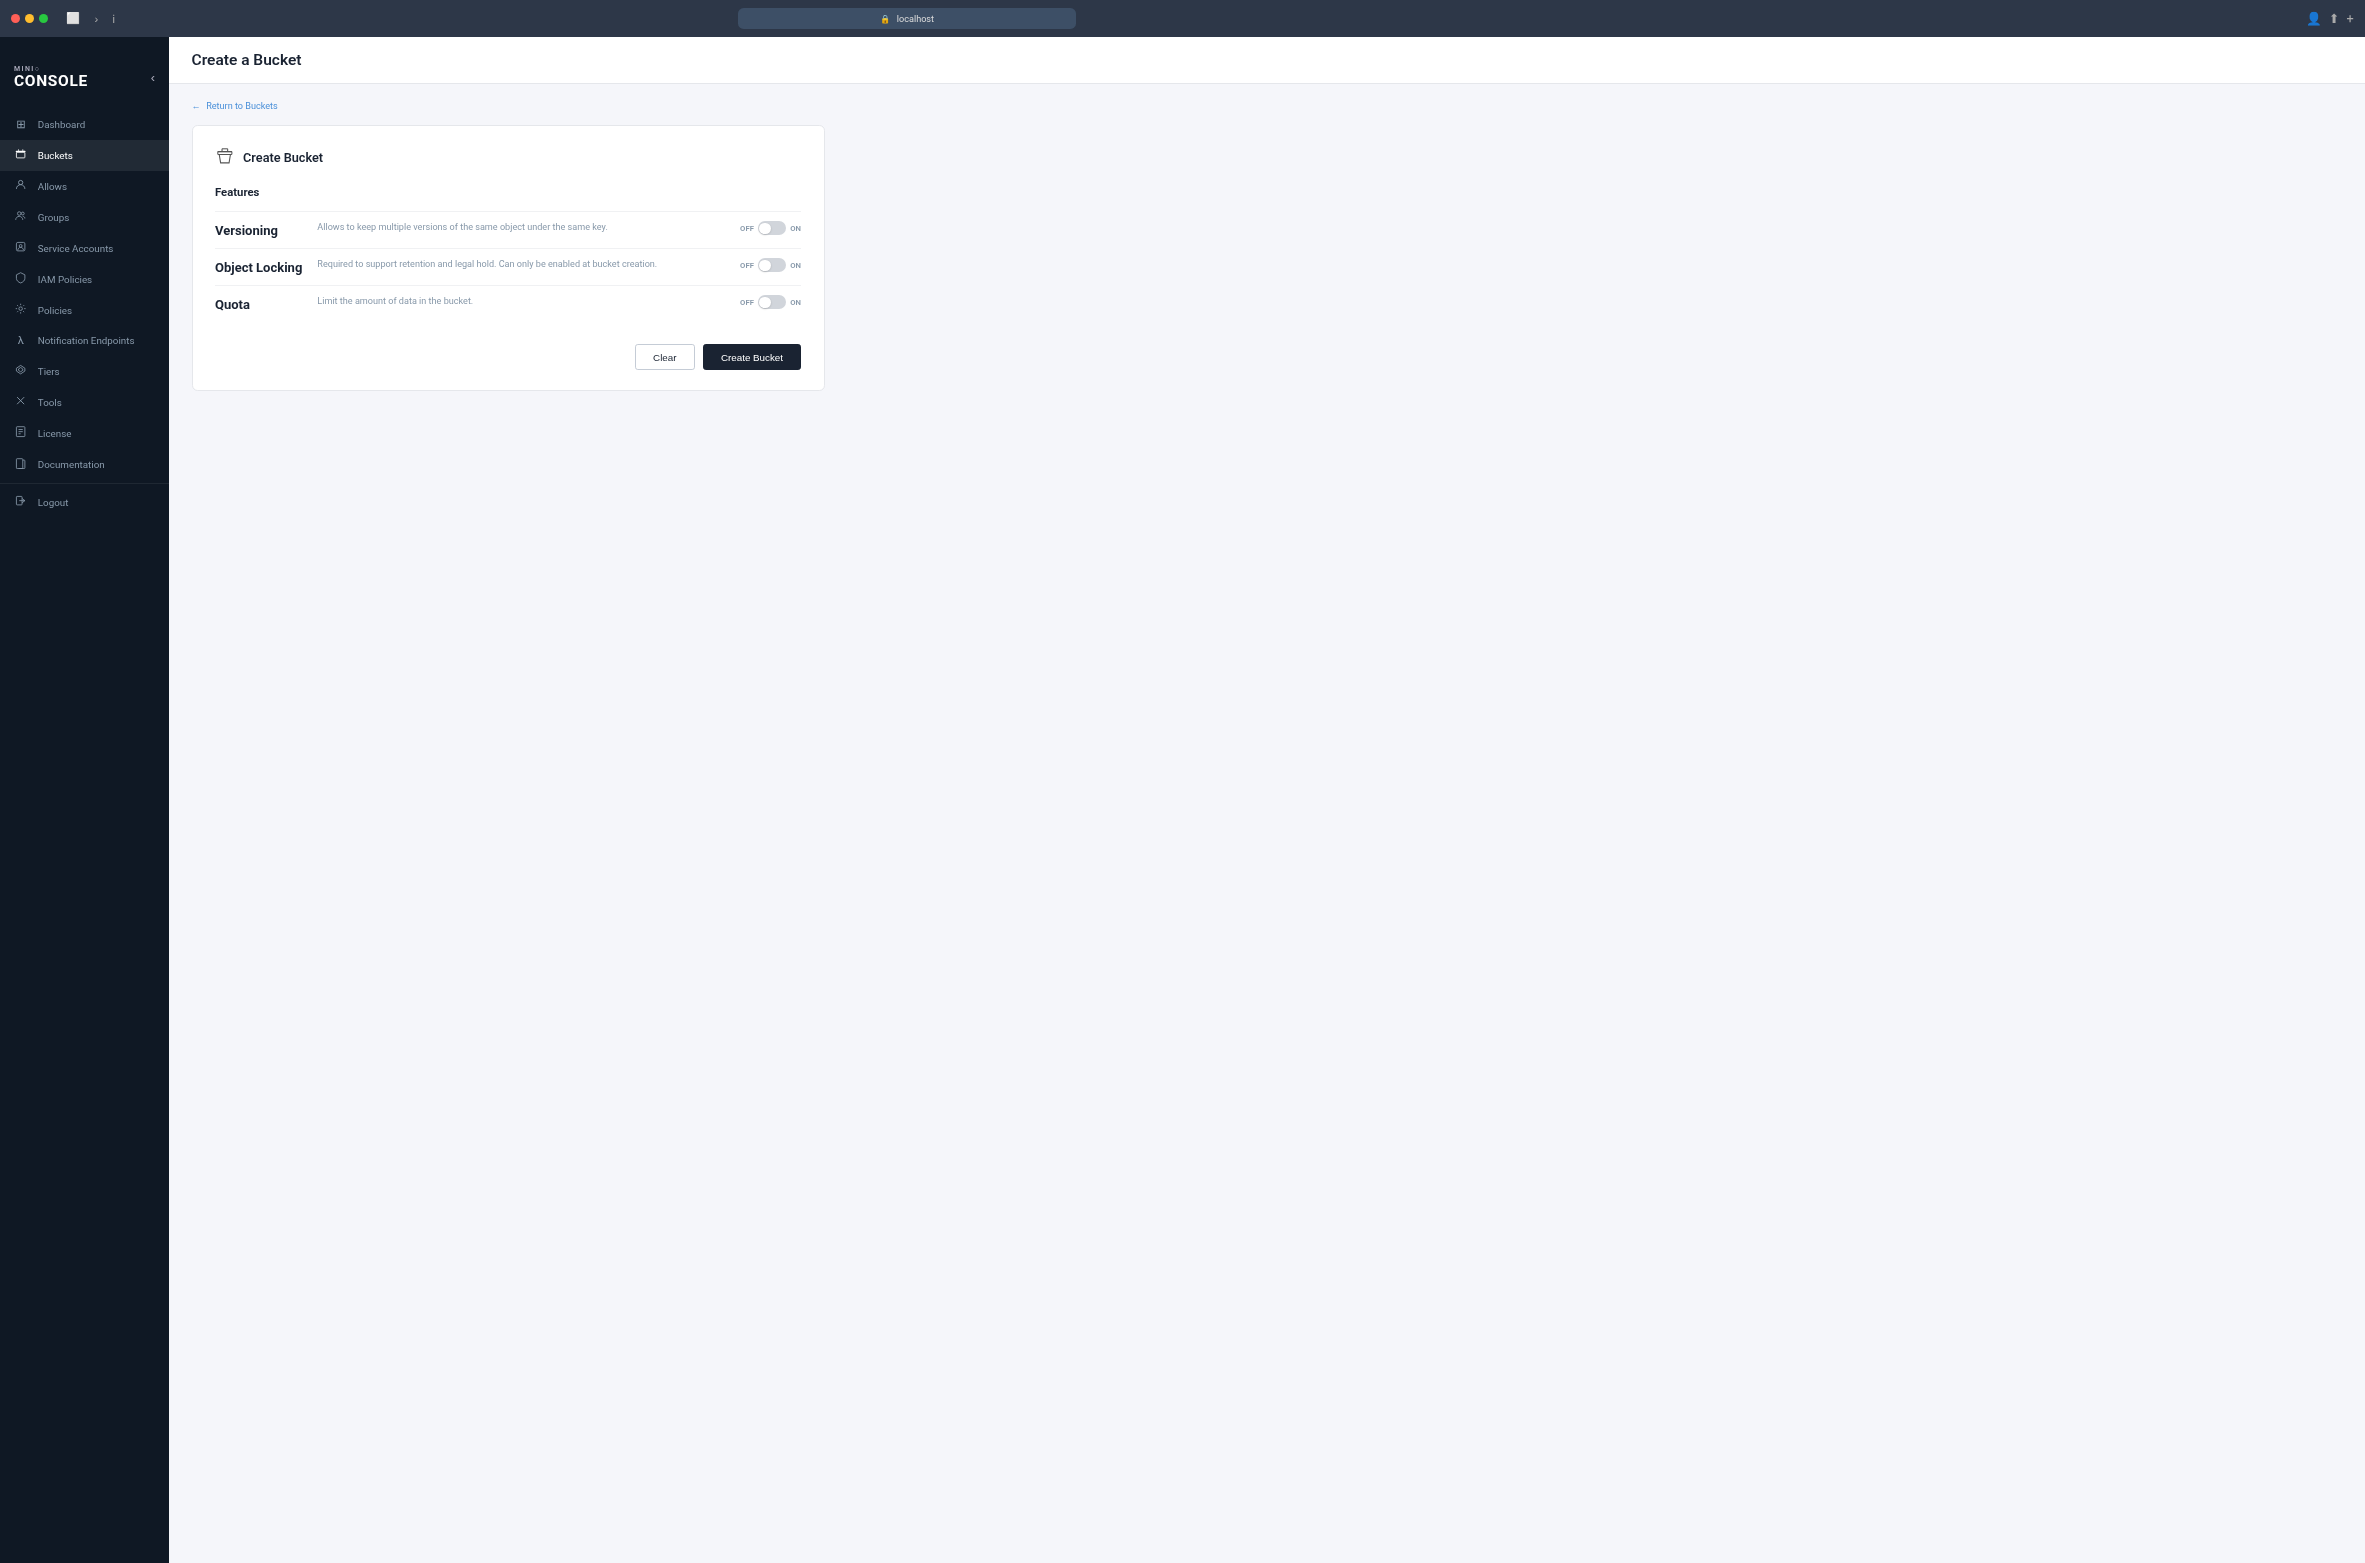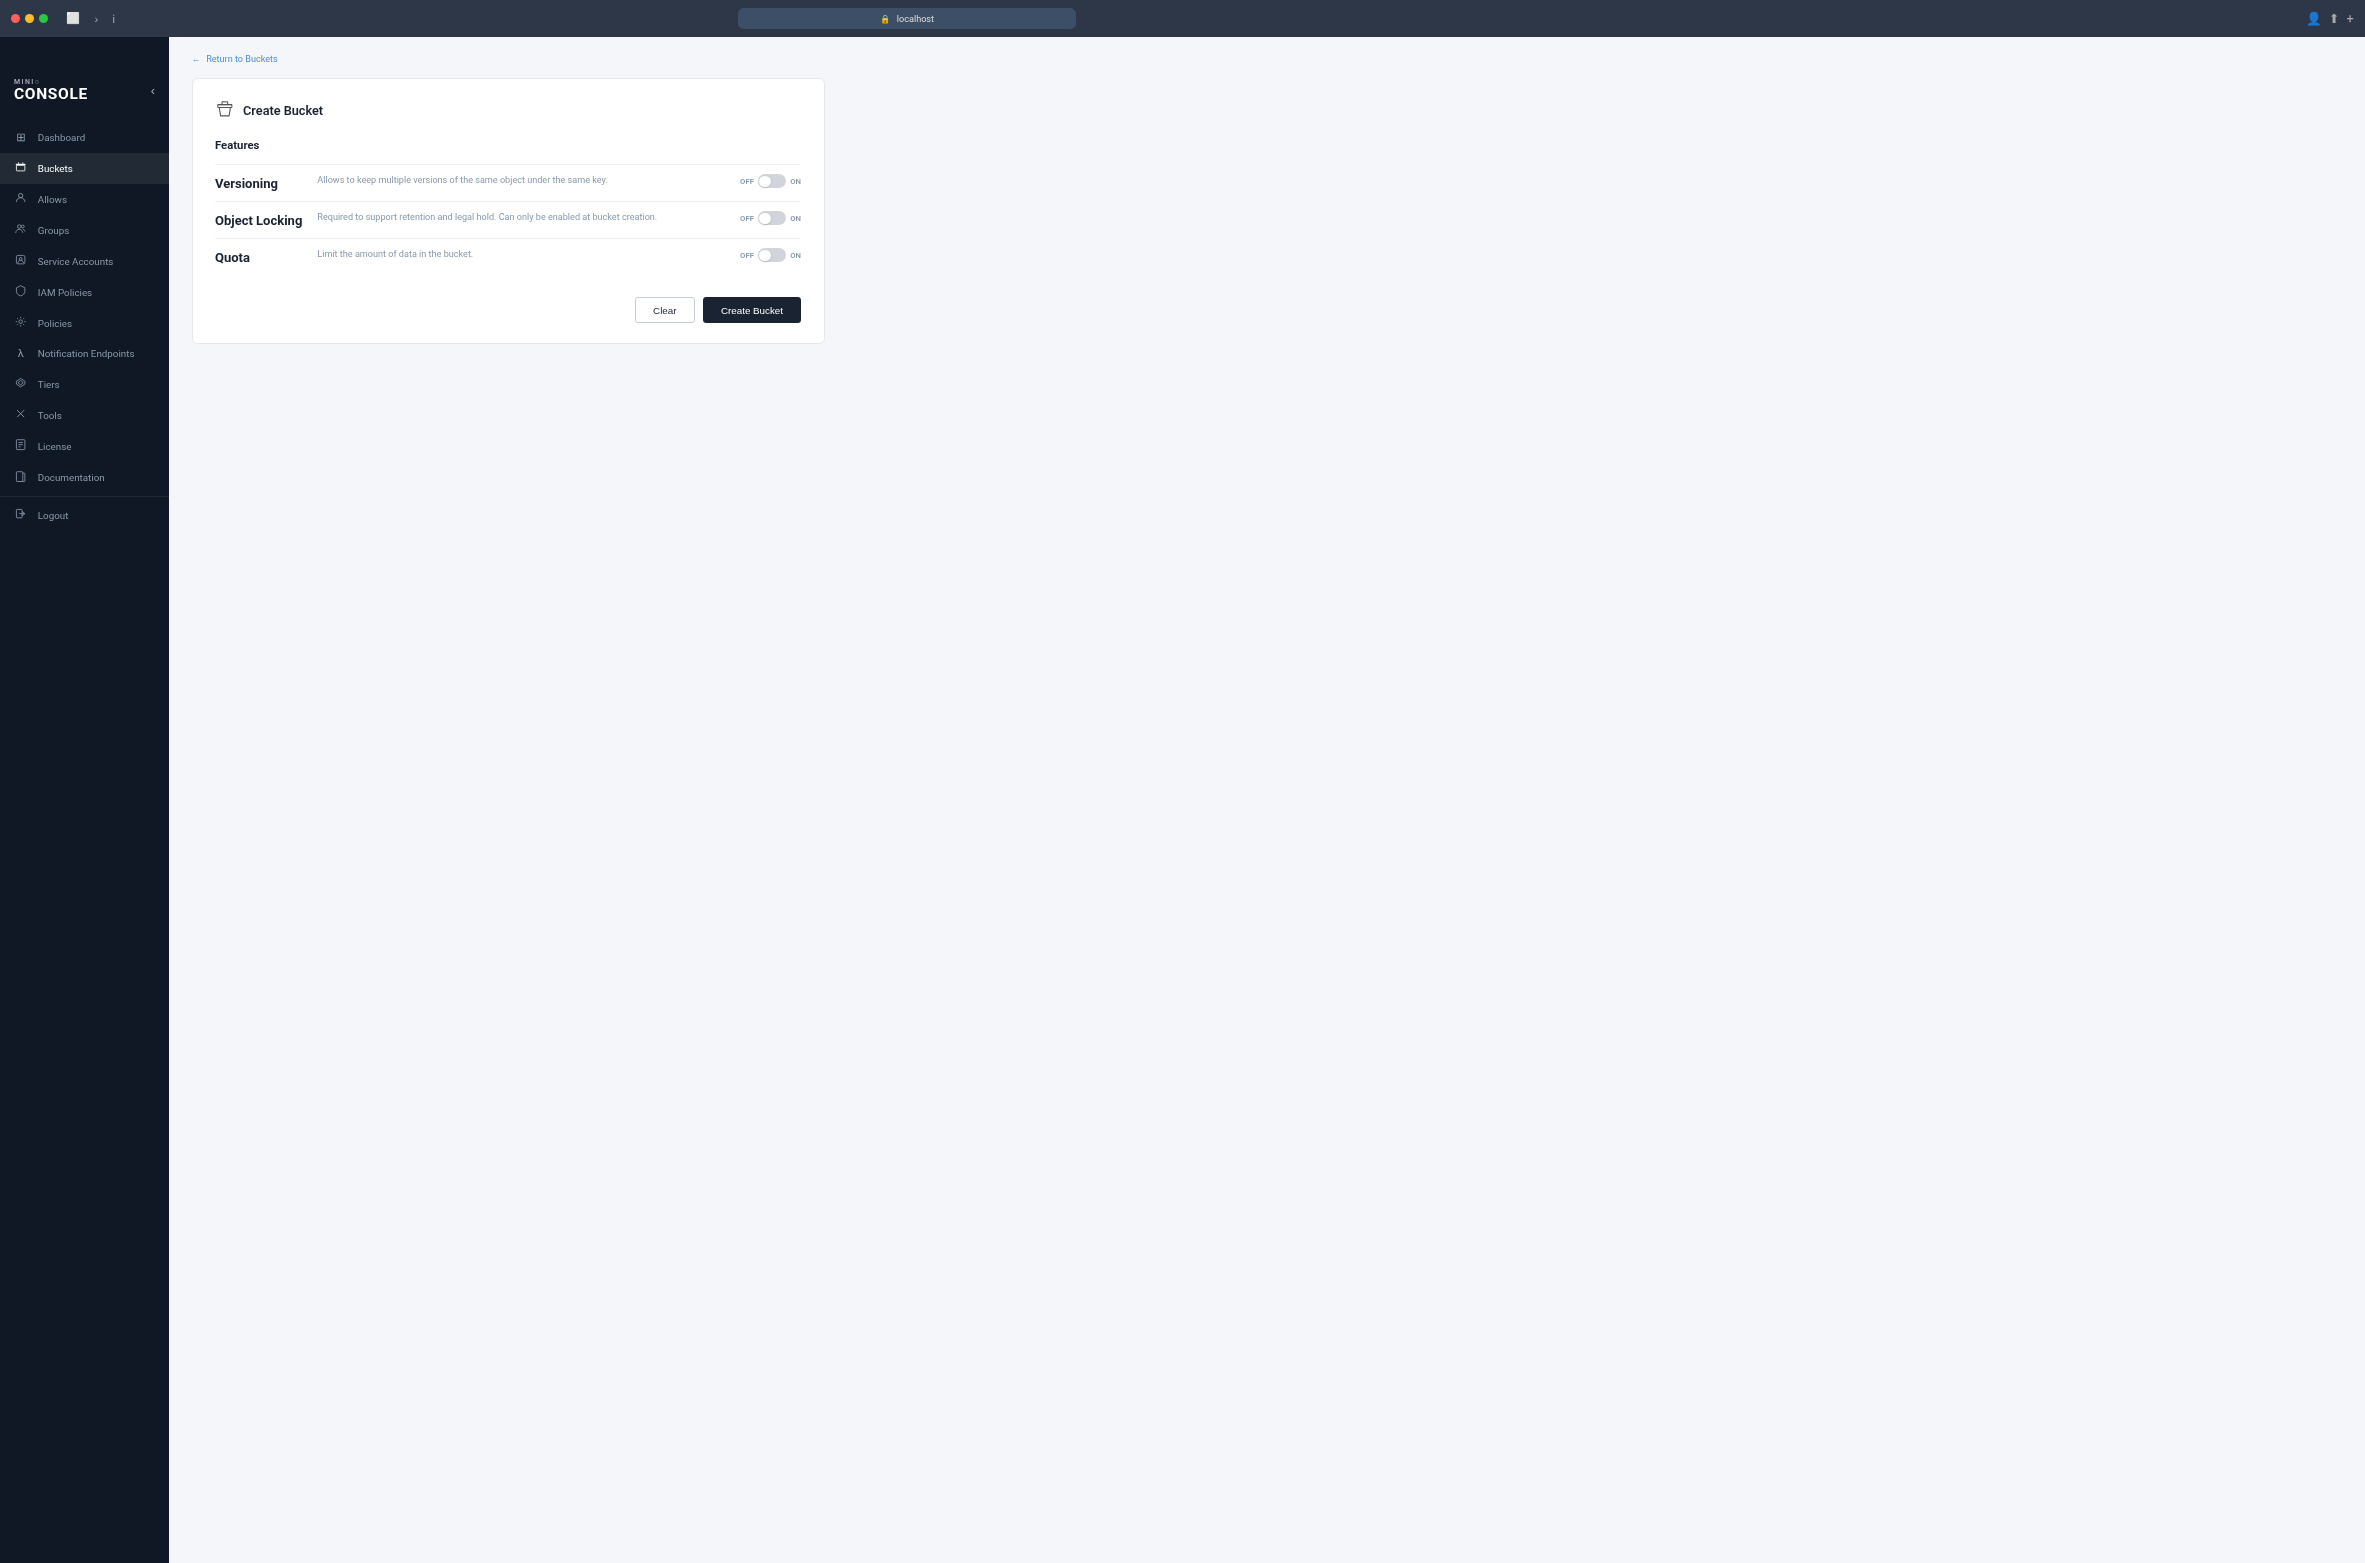--- a/index.html
+++ b/index.html
@@ -90,25 +90,24 @@
     
     .sidebar {
       background: #0f1824;
       width: 169px;
       flex-shrink: 0;
       display: flex;
       flex-direction: column;
       overflow-y: auto;
     }
     .sidebar-logo {
-      padding: 4px 14px 17px 14px;
+      padding: 28px 14px 17px 14px;
       display: flex;
       align-items: center;
       justify-content: space-between;
-      margin-top: 37px;
     }
     .logo-text {
       display: flex;
       flex-direction: column;
     }
     .logo-minio {
       color: #aab;
       font-size: 7px;
       letter-spacing: 1.4px;
       font-weight: 600;
@@ -506,20 +505,23 @@
               <path d="M10 5l4 3-4 3"></path>
               <line x1="6" y1="8" x2="14" y2="8"></line>
             </svg>
         </span>
         <span>Logout</span>
       </a>
     </div>
   </nav>
 
   <main class="main-content">
+    <div class="page-header">
+      <h1 class="page-title">Create a Bucket</h1>
+    </div>
     <div class="page-body">
 
       <a class="return-link">
         <span>←</span>
         <span>Return to Buckets</span>
       </a>
 
       <div class="card">
 
         <div class="card-header">

